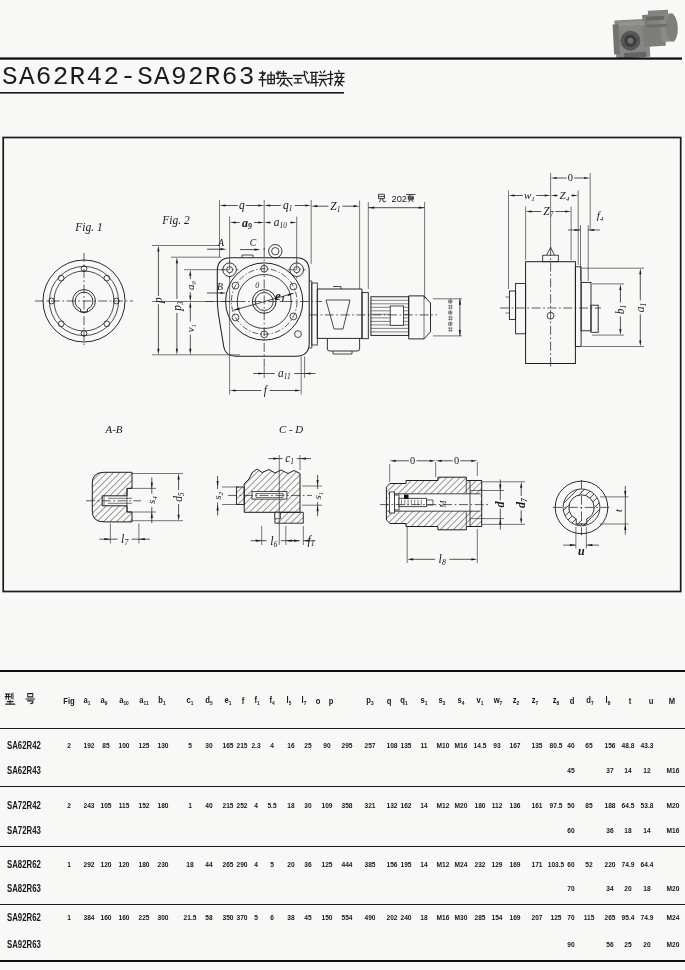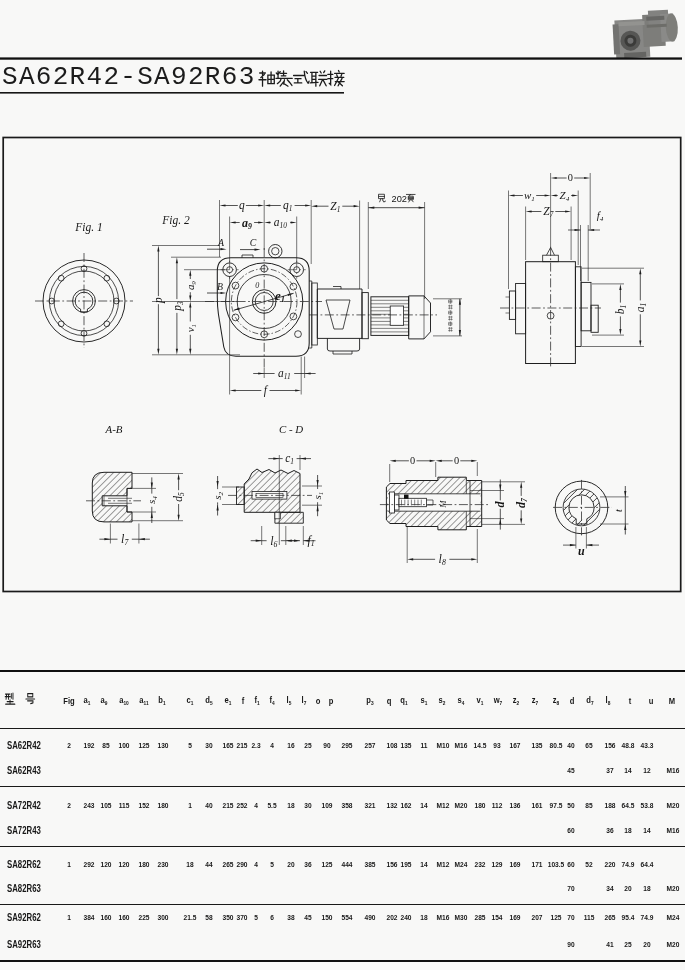--- a/index.html
+++ b/index.html
@@ -678,16 +678,16 @@
 <span class="dc" style="left:537px;top:917px">207</span>
 <span class="dc" style="left:556px;top:917px">125</span>
 <span class="dc" style="left:571px;top:917px">70</span>
 <span class="dc" style="left:589px;top:917px">115</span>
 <span class="dc" style="left:610px;top:917px">265</span>
 <span class="dc" style="left:628px;top:917px">95.4</span>
 <span class="dc" style="left:647px;top:917px">74.9</span>
 <span class="dc" style="left:673px;top:917px">M24</span>
 <span class="mn" style="left:7px;top:944px">SA92R63</span>
 <span class="dc" style="left:571px;top:944px">90</span>
-<span class="dc" style="left:610px;top:944px">41</span>
+<span class="dc" style="left:610px;top:944px">56</span>
 <span class="dc" style="left:628px;top:944px">25</span>
 <span class="dc" style="left:647px;top:944px">20</span>
 <span class="dc" style="left:673px;top:944px">M20</span>
 </div>
 </body></html>

